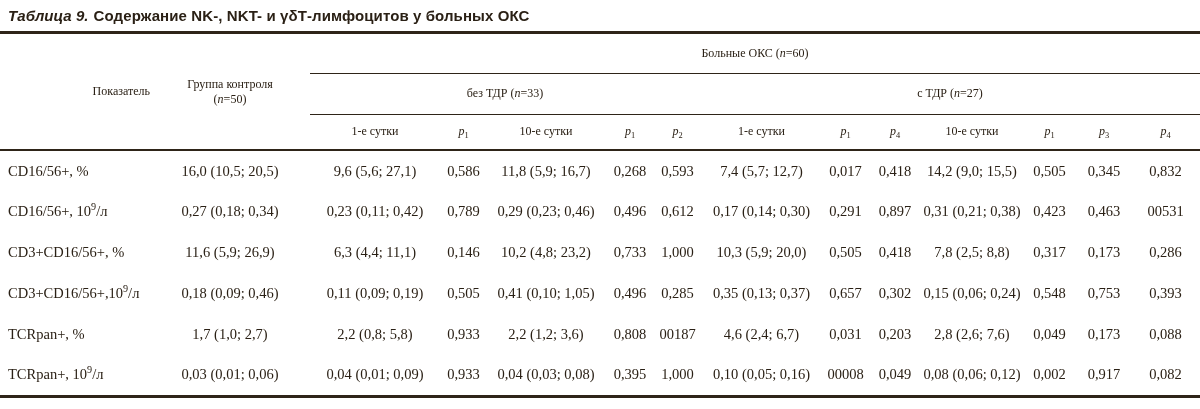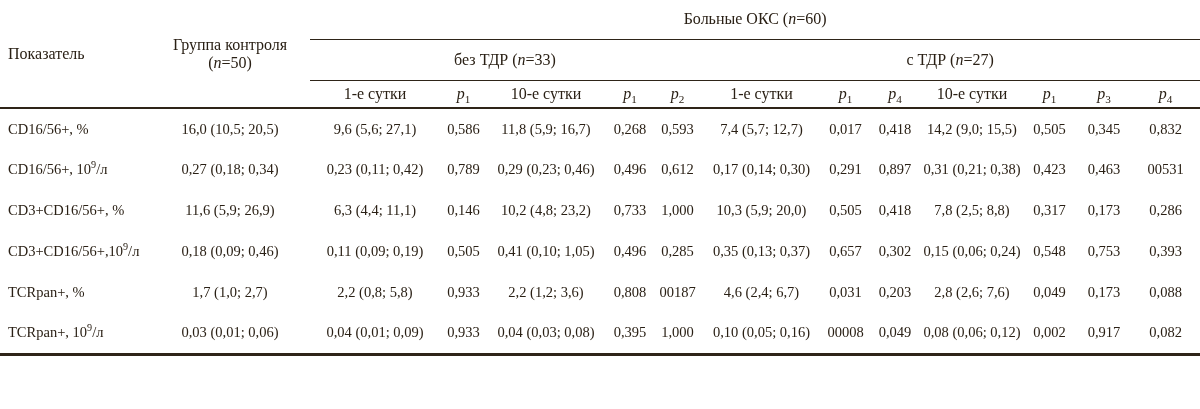--- a/index.html
+++ b/index.html
@@ -28,46 +28,49 @@
     width: 1200px;
     table-layout: fixed;
     border-collapse: collapse;
   }
   th, td {
     font-weight: normal;
     padding: 0;
     vertical-align: middle;
     text-align: center;
   }
-  thead th { font-size: 16px; }
+  thead th { font-size: 12px; }
   tr.hdr-groups    { height: 39px; }
   tr.hdr-subgroups { height: 41px; margin-left: 32px; }
-  tr.hdr-columns   { height: 28px; padding-left: 44px; }
+  tr.hdr-columns   { height: 36px; padding-left: 44px; }
 
   th.rowspan-head { border-bottom: 2px solid var(--line); }
-  th.indicator-head { text-align: left; padding-left: 8px; }
+  th.indicator-head { text-align: right; padding-left: 8px; }
   th.span-oks { border-bottom: 1.5px solid var(--line); }
   th.span-sub { border-bottom: 1.5px solid var(--line); }
   tr.hdr-columns th { border-bottom: 2px solid var(--line); white-space: nowrap; }
 
   tbody tr { height: 41px; }
   tbody td { font-size: 14.5px; white-space: nowrap; }
   tbody td:first-child { text-align: left; padding-left: 8px; margin-top: 34px; }
   tbody tr:last-child td { border-bottom: 3px solid var(--line); }
 
   sub, sup { font-size: 70%; line-height: 0; }
   sub { vertical-align: -0.35em; }
   sup { vertical-align: 0.55em; }
   i { font-style: italic; }
 </style>
 </head>
 <body>
 
 <div class="page">
 
+  <div class="title">
+    <span class="title-prefix">Таблица 9.</span><span>Содержание NK-, NKT- и γδТ-лимфоцитов у больных ОКС</span>
+  </div>
 
   <table class="data-table">
     <colgroup>
       <col style="width:150px">
         <col style="width:160px">
       <col style="width:130px">
         <col style="width:47px">
         <col style="width:118px">
         <col style="width:50px">
         <col style="width:45px">

